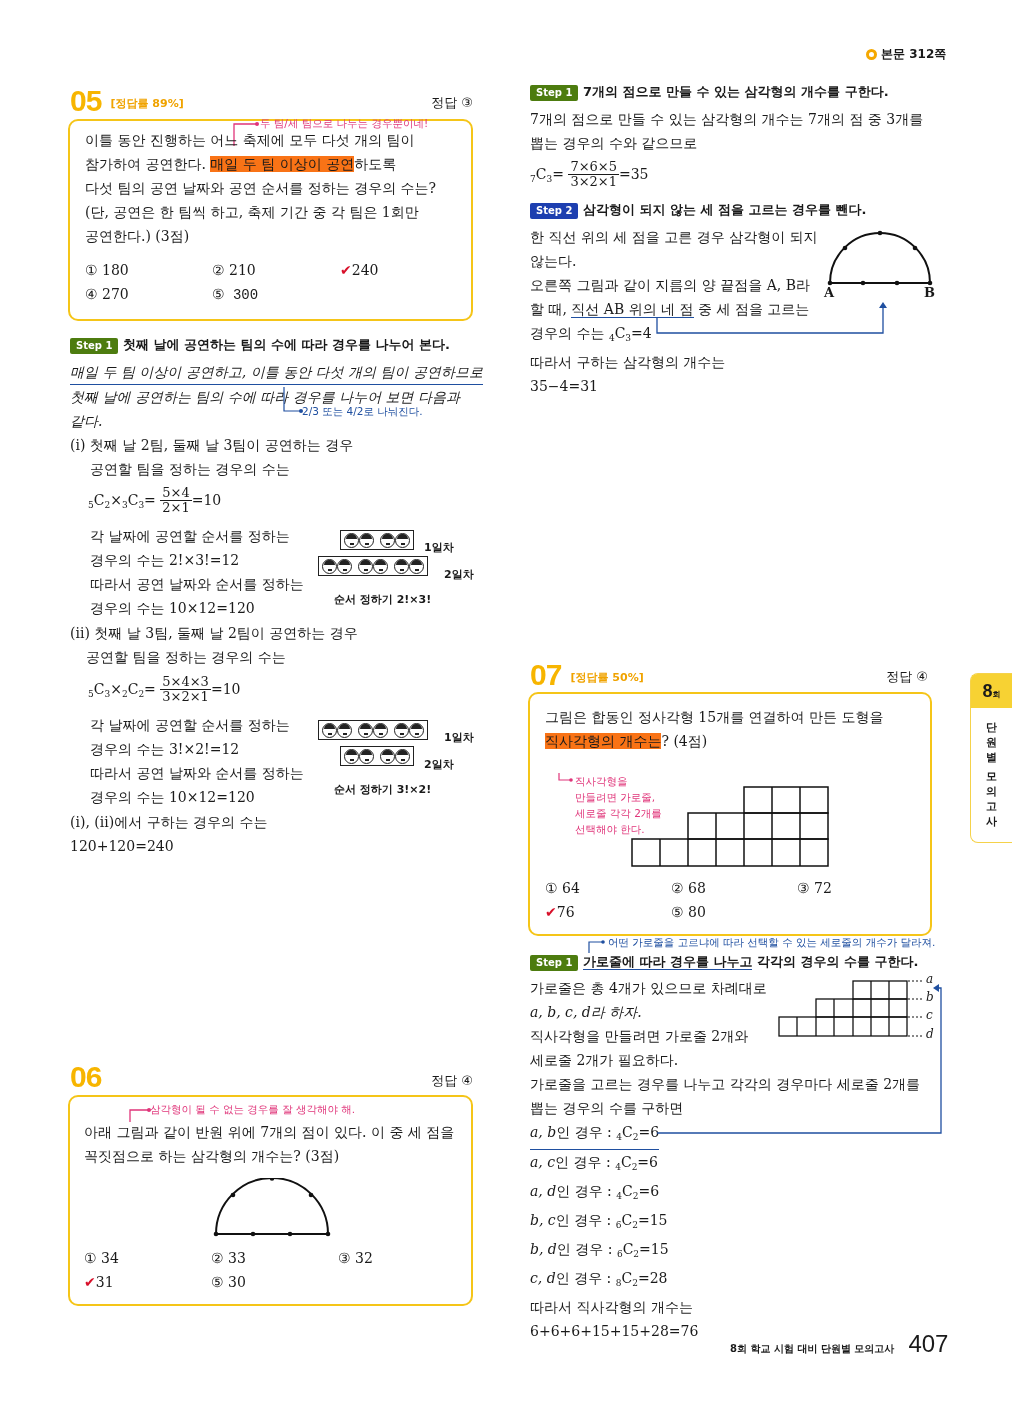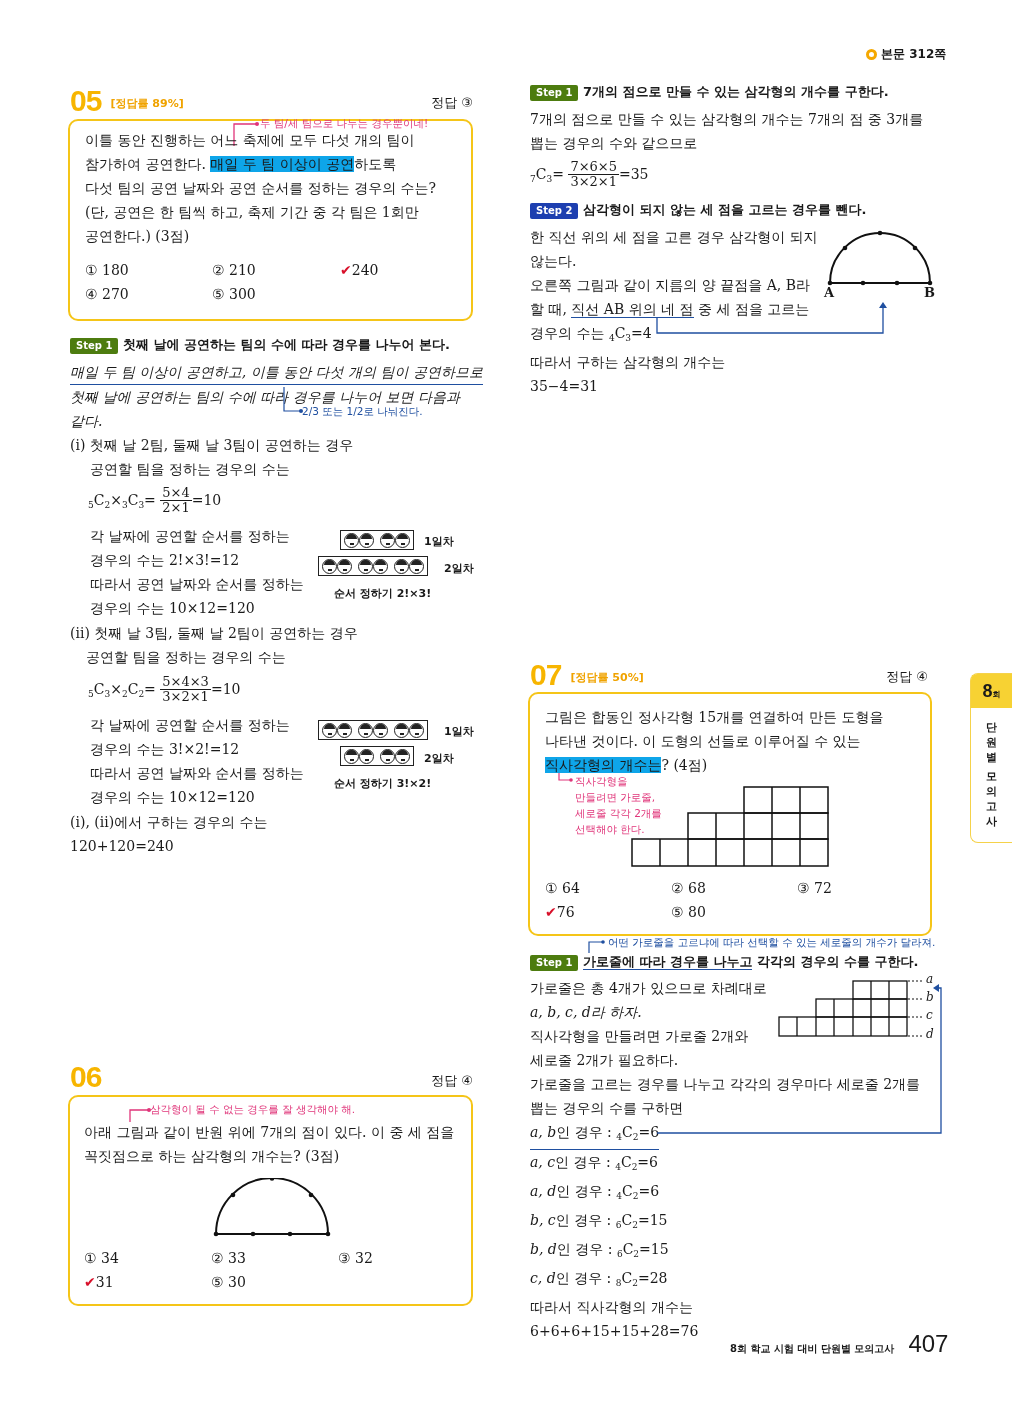--- a/index.html
+++ b/index.html
@@ -11,36 +11,36 @@
   .qnum { font-family: "Liberation Sans", sans-serif; font-weight: bold; font-size: 30px; color: #f7b500; letter-spacing: -1px; line-height: 30px; }
   .rate { font-family: "DejaVu Sans", sans-serif; font-size: 11px; color: #f0a300; font-weight: bold; }
   .answer { font-family: "DejaVu Sans", sans-serif; font-size: 13px; font-weight: normal; text-align: center; }
   .qbox { border: 2px solid #f5c518; border-radius: 10px; background: #fff; }
   .step { display: inline-block; font-family: "DejaVu Sans", sans-serif; font-size: 10px; color: #fff; padding: 1px 6px; border-radius: 2px; vertical-align: middle; line-height: 14px; }
   .step.red { background: #4d7c0f; }
   .step.blue { background: #1d3fb0; }
   .stephead { font-family: "DejaVu Sans", sans-serif; font-size: 13px; font-weight: bold; white-space: nowrap; line-height: 20px; }
   .note-pink { font-family: "DejaVu Sans", sans-serif; font-size: 10.5px; color: #e0357a; white-space: nowrap; }
   .note-blue { font-family: "DejaVu Sans", sans-serif; font-size: 10.5px; color: #1f4fa0; white-space: nowrap; }
-  .hl-pink { background: #0ea5e9; }
+  .hl-pink { background: #f97316; }
   .ul-blue { border-bottom: 1.5px solid #1f4fa0; }
   .choices { font-size: 14px; }
   .choice { position: absolute; white-space: nowrap; }
   .check { color: #d8102a; font-weight: bold; font-family: "DejaVu Sans", sans-serif; }
   .frac { display: inline-block; vertical-align: middle; text-align: center; font-size: 13px; line-height: 14px; }
   .frac .num { display: block; border-bottom: 1px solid #1a1a1a; padding: 0 2px; }
   .frac .den { display: block; padding: 0 2px; }
   .sub { font-size: 9px; vertical-align: -3px; }
   .presub { font-size: 9px; vertical-align: -3px; }
   .figbox { border: 1.5px solid #222; display: flex; gap: 6px; padding: 2px 3px; height: 20px; align-items: center; }
   .face { width: 15px; height: 15px; border: 1.3px solid #222; border-radius: 50%; background: #fff; position: relative; }
   .face::before { content: ""; position: absolute; left: 1px; right: 1px; top: 0; height: 5px; background: #222; border-radius: 7px 7px 0 0; }
   .face::after { content: ""; position: absolute; left: 5px; bottom: 2px; width: 4px; height: 1.5px; background: #222; }
   .pair { display: flex; gap: 0; }
-  .figlabel { font-family: "DejaVu Sans", sans-serif; font-size: 11px; font-weight: bold; }
+  .figlabel { font-family: "DejaVu Sans", sans-serif; font-size: 11px; font-weight: bold; margin-top: 6px; }
   .sidetab { border: 1.5px solid #f5d24a; border-right: none; border-radius: 8px 0 0 8px; background: #fff; }
   .italic { font-style: italic; }
 </style>
 </head>
 <body>
 
 <div class="abs sans" style="left:866px; top:46px; font-size:12px; font-weight:bold; display:flex; align-items:center; gap:4px;">
   <span style="display:inline-block; width:11px; height:11px; border:3px solid #f5a800; border-radius:50%;"></span>
   <span>본문 312쪽</span>
 </div>
@@ -65,37 +65,37 @@
   <div>다섯 팀의 공연 날짜와 공연 순서를 정하는 경우의 수는?</div>
   <div>(단, 공연은 한 팀씩 하고, 축제 기간 중 각 팀은 1회만</div>
   <div>공연한다.) (3점)</div>
 </div>
 
 <div class="abs choices" style="left:85px; top:262px; width:380px; height:50px;">
   <span class="choice" style="left:0; top:0;">① 180</span>
   <span class="choice" style="left:127px; top:0;">② 210</span>
   <span class="choice" style="left:255px; top:0;"><span class="check">✔</span><span>240</span></span>
   <span class="choice" style="left:0; top:24px;">④ 270</span>
-  <span class="choice" style="left:127px; top:24px;">⑤ 300</span>
+  <span class="choice" style="left:127px; top:24px;font-family:Liberation Mono, monospace;">⑤ 300</span>
 </div>
 
 <div class="abs stephead" style="left:70px; top:335px;">
   <span class="step red">Step 1</span>
   <span>첫째 날에 공연하는 팀의 수에 따라 경우를 나누어 본다.</span>
 </div>
 <div class="abs line" style="left:70px; top:360px;font-style:italic;">
   <div class="ul-blue" style="display:inline-block;">매일 두 팀 이상이 공연하고, 이틀 동안 다섯 개의 팀이 공연하므로</div>
   <div><span>첫째 날에 공연하는 팀의 수에 따라 </span><span>경우를 나누어 보면 다음과</span></div>
   <div>같다.</div>
 </div>
 <svg class="abs" style="left:280px; top:385px;" width="30" height="30">
   <path d="M4 2 V26 H20" stroke="#1f4fa0" stroke-width="1.2" fill="none"></path>
   <circle cx="21" cy="26" r="2" fill="#1f4fa0"></circle>
 </svg>
-<div class="abs note-blue" style="left:302px; top:405px;">2/3 또는 1/2로 나눠진다.</div>
+<div class="abs note-blue" style="left:302px; top:405px;">2/3 또는 4/2로 나눠진다.</div>
 
 <div class="abs line" style="left:70px; top:433px;">
   <div>(ⅰ) 첫째 날 2팀, 둘째 날 3팀이 공연하는 경우</div>
   <div style="padding-left:20px;">공연할 팀을 정하는 경우의 수는</div>
 </div>
 <div class="abs" style="left:88px; top:486px; font-size:14px; white-space:nowrap;">
   <span class="presub">5</span>C<span class="sub">2</span>×<span class="presub">3</span>C<span class="sub">3</span>=
   <span class="frac"><span class="num">5×4</span><span class="den">2×1</span></span><span>=10</span>
 </div>
 <div class="abs line" style="left:90px; top:524px;">
@@ -260,21 +260,20 @@
 </svg>
 
 <div class="abs" style="left:530px; top:660px; width:400px; height:30px;">
   <span class="qnum">07</span>
   <span class="rate" style="margin-left:4px; vertical-align:4px;">[정답률 50%]</span>
   <span class="answer abs" style="right:2px; top:8px;">정답 ④</span>
 </div>
 <div class="abs qbox" style="left:528px; top:692px; width:404px; height:244px;"></div>
 <div class="abs line" style="left:545px; top:705px;">
   <div>그림은 합동인 정사각형 15개를 연결하여 만든 도형을</div>
-  <div>나타낸 것이다. 이 도형의 선들로 이루어질 수 있는</div>
   <div><span class="hl-pink" style="font-family:'DejaVu Sans',sans-serif;">직사각형의 개수는</span><span>? (4점)</span></div>
 </div>
 <svg class="abs" style="left:556px; top:772px;" width="20" height="16">
   <path d="M3 1 V8 H14" stroke="#e0357a" stroke-width="1.2" fill="none"></path>
   <circle cx="15" cy="8" r="1.8" fill="#e0357a"></circle>
 </svg>
 <div class="abs note-pink" style="left:575px; top:773px; line-height:16px;">
   <div>직사각형을</div>
   <div>만들려면 가로줄,</div>
   <div>세로줄 각각 2개를</div>

